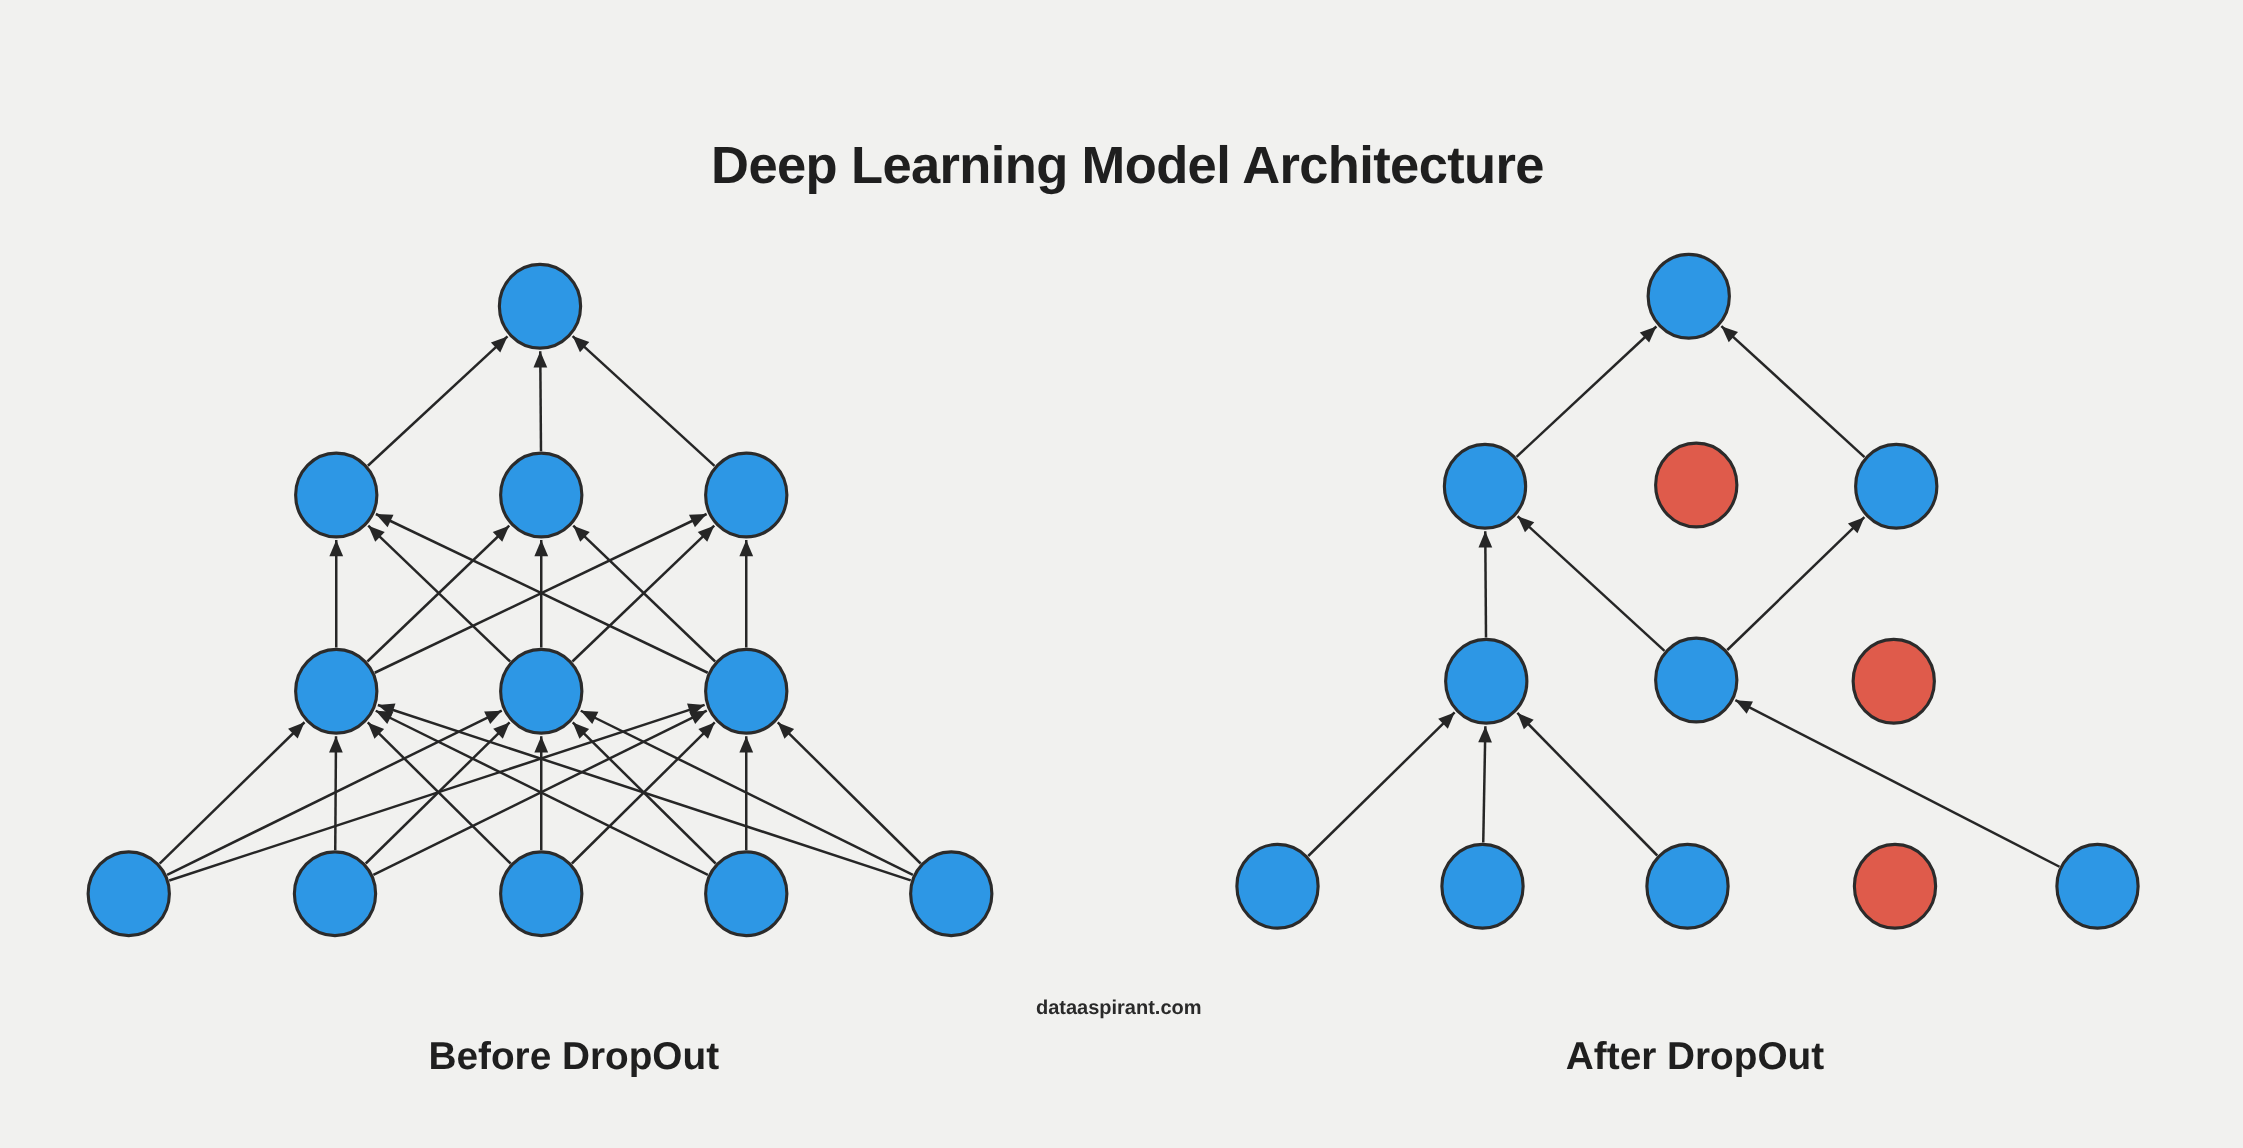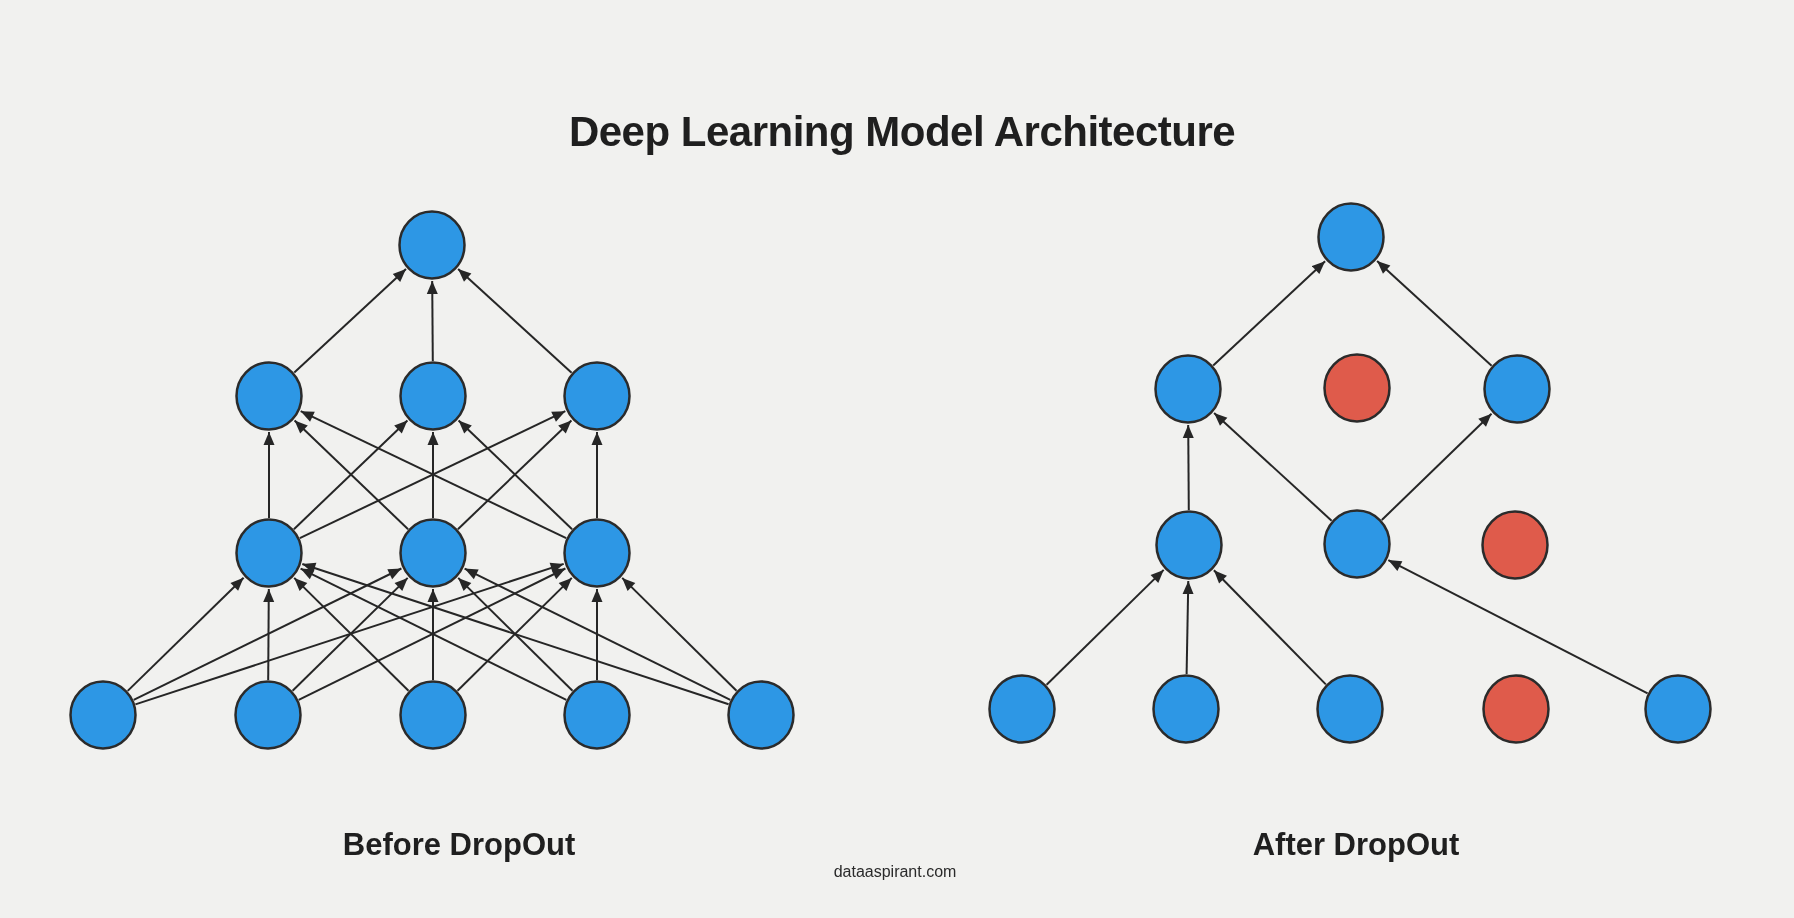--- a/index.html
+++ b/index.html
@@ -18,22 +18,22 @@
     font-size:42px;font-weight:bold;color:#1F1F1F;
     white-space:nowrap;letter-spacing:-0.5px;
   }
   .diagram-label{
     position:absolute;transform:translate(-50%,-50%);
     font-size:31px;font-weight:bold;color:#1F1F1F;white-space:nowrap;
   }
   #label-before{left:437px;top:845px;margin-left:22px;}
   #label-after{left:1356px;top:845px;}
   .watermark{
-    position:absolute;left:895px;top:872px;transform:translate(-50%,-50%);
-    font-size:16px;font-weight:normal;color:#2A2A2A;white-space:nowrap;
+    position:absolute;left:895px;top:807px;transform:translate(-50%,-50%);
+    font-size:16px;font-weight:bold;color:#2A2A2A;white-space:nowrap;
   }
 </style>
 </head>
 <body style="background: rgb(241, 241, 239);">
 
 <div id="stage">
   <svg id="network-svg" width="1794" height="918" viewBox="0 0 1794 918">
       <defs>
         <marker id="arrowhead" markerUnits="userSpaceOnUse" markerWidth="16" markerHeight="14" refX="13.5" refY="6" orient="auto">
           <path d="M0.5,0.5 L13.5,6 L0.5,11.5 Z" fill="#262626"></path>

